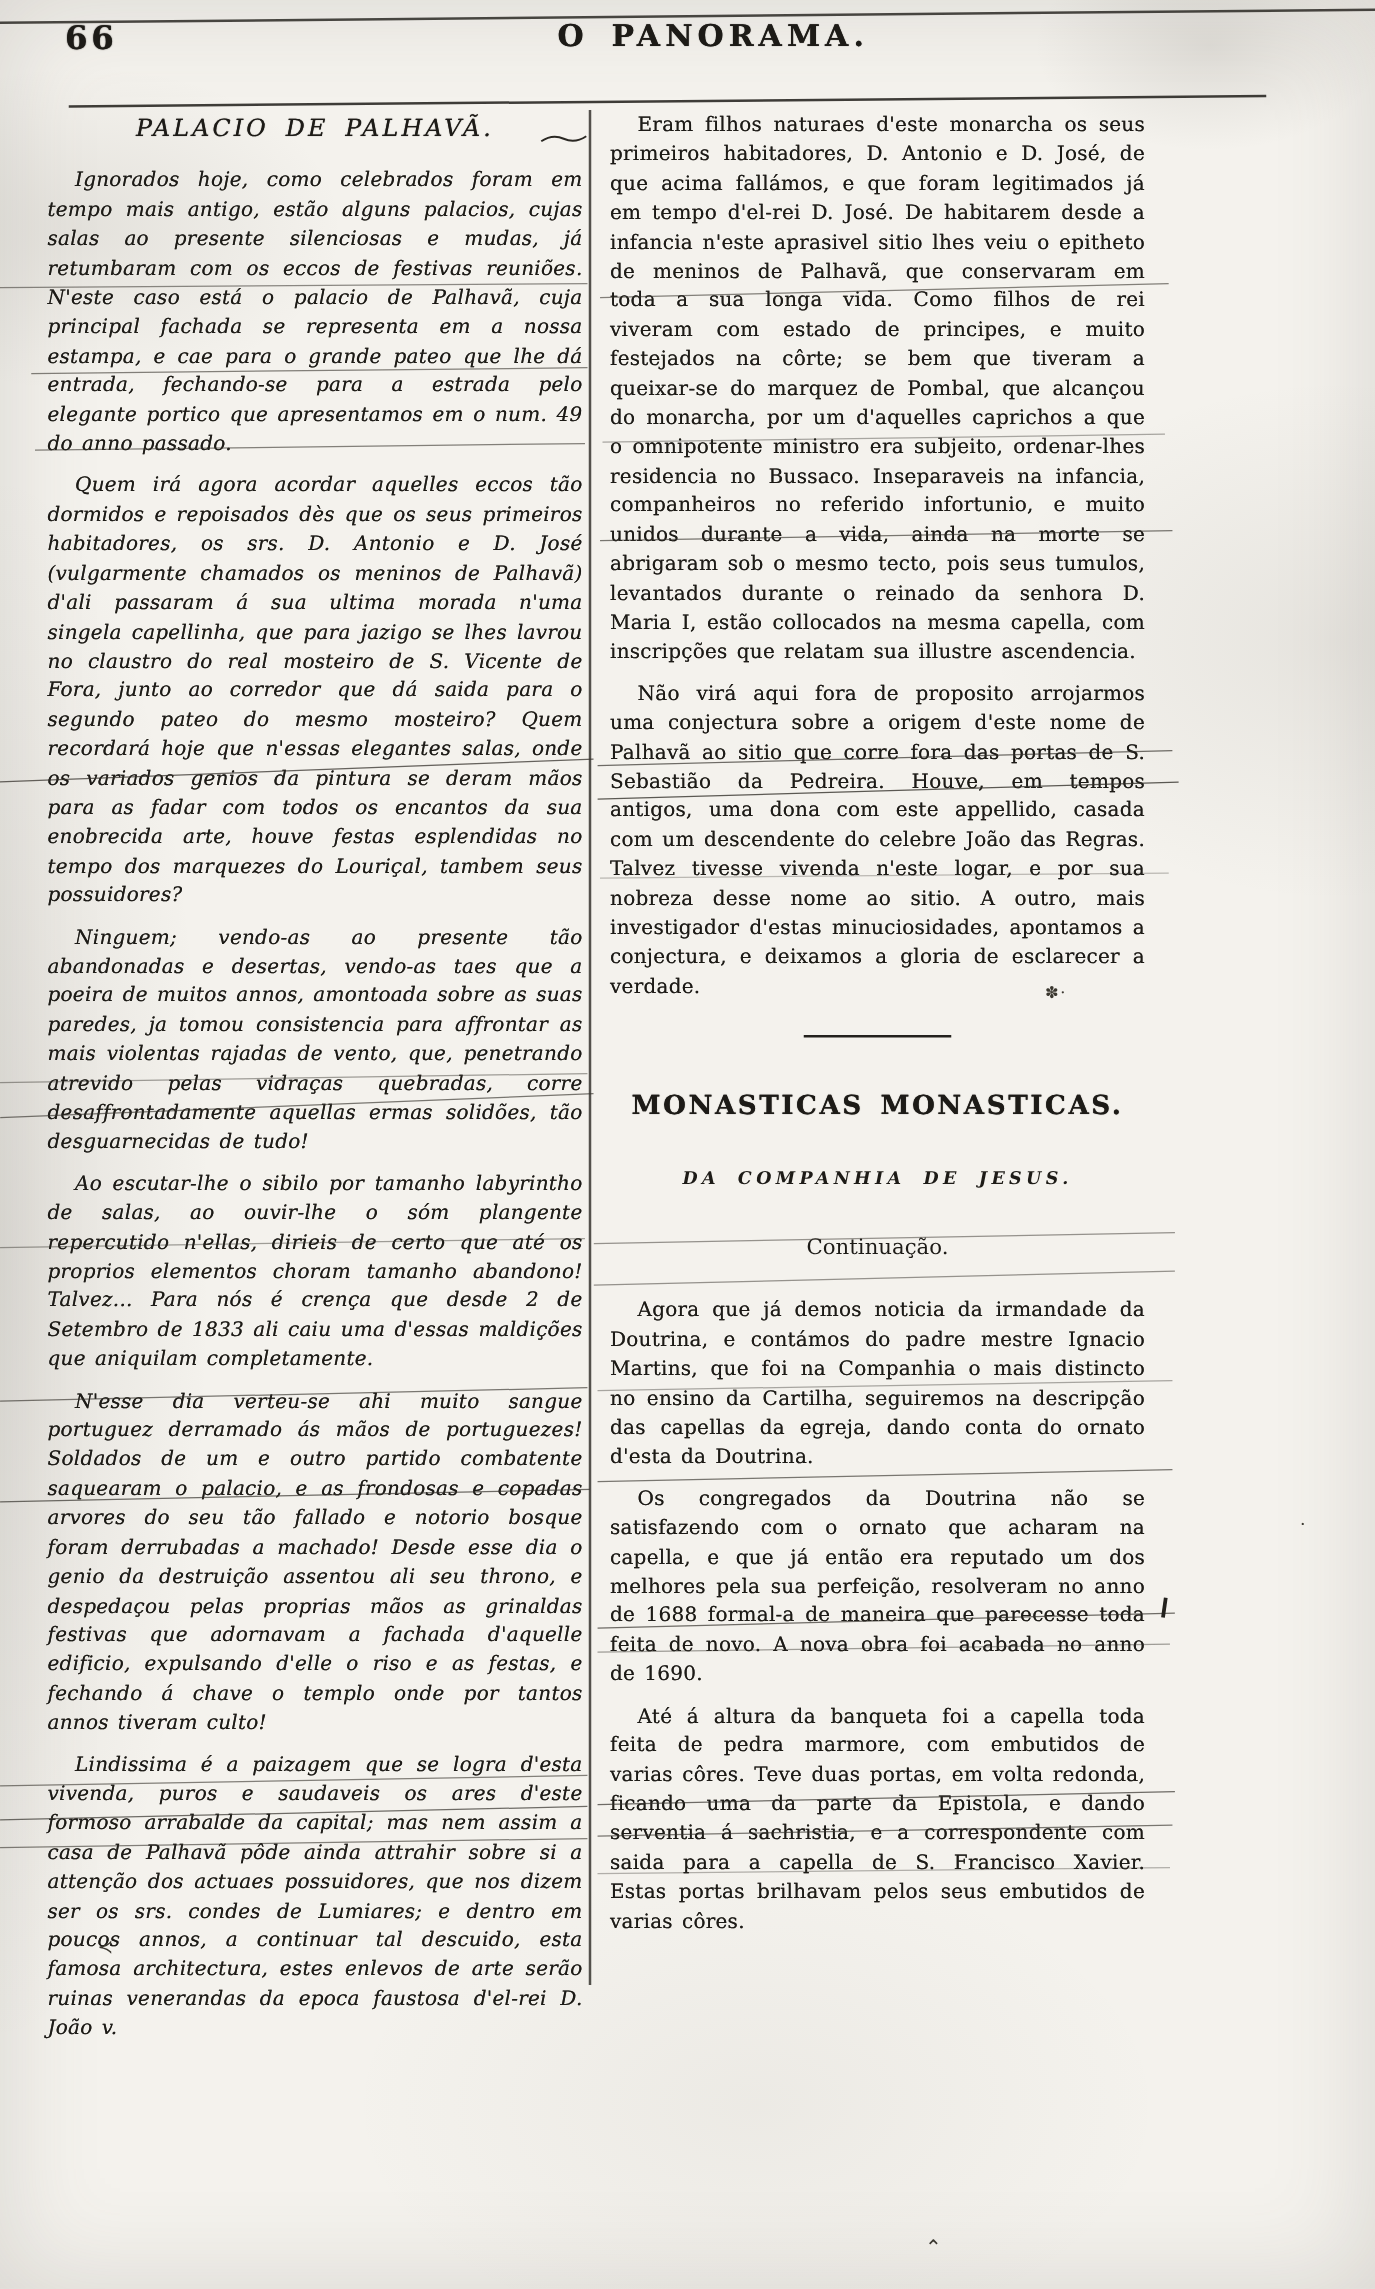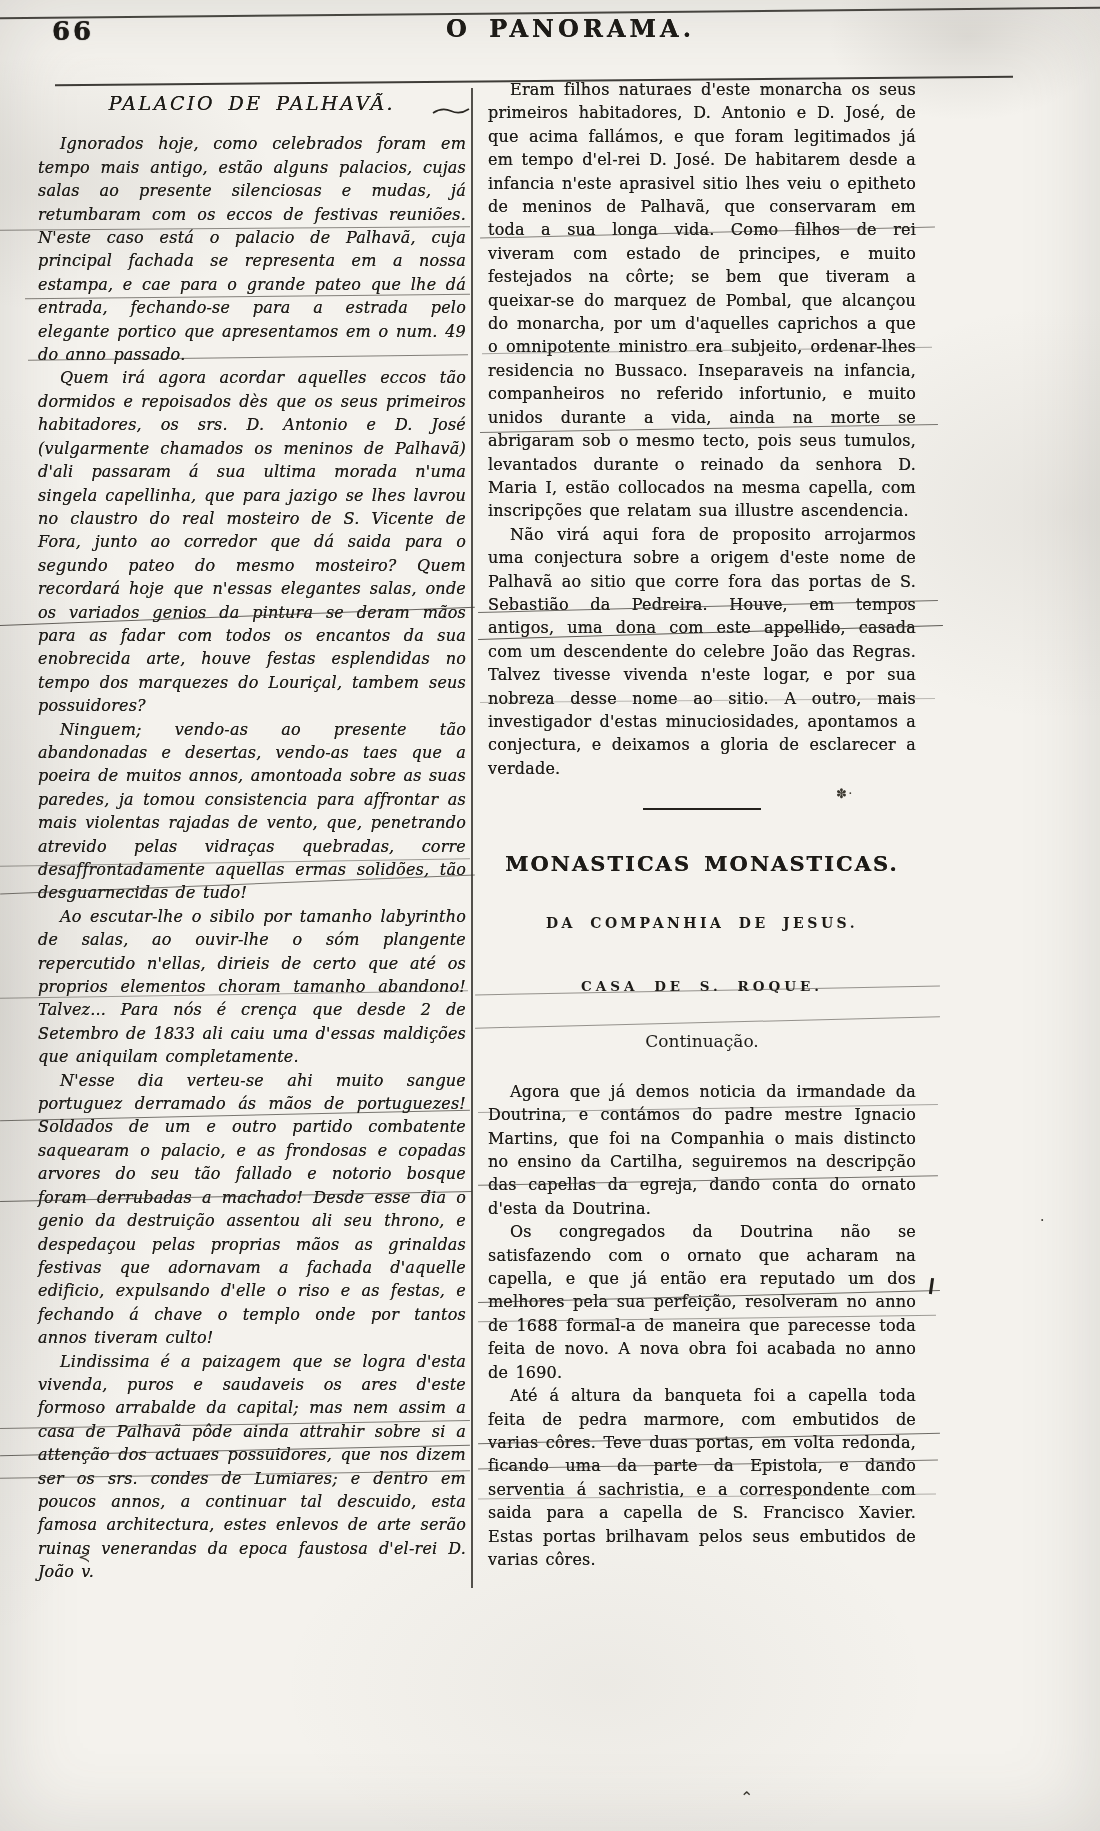--- a/index.html
+++ b/index.html
@@ -33,39 +33,40 @@
     text-shadow:0 0 .6px #1d1b17;
     padding-left:41px;
   }
   .rule { position:absolute; background:#2a2823; pointer-events:none; }
   .rule-top    { left:-8px;  top:12px; width:1116px; height:2px; transform:rotate(-0.55deg); opacity:.85; }
   .rule-header { left:55px;  top:80px; width:958px;  height:2px; transform:rotate(-0.5deg);  opacity:.9; }
   .col-divider { left:471px; top:88px; width:2px; height:1500px; opacity:.8; }
 
   
   .col { position:absolute; font-size:16px; line-height:23.4px; text-align:justify; }
-  .col p { text-indent:22px; word-spacing:2px; letter-spacing:.2px; text-shadow:0 0 .45px rgba(29,27,23,.8); }
+  .col p { text-indent:22px; word-spacing:2px; letter-spacing:.2px; text-shadow:0 0 .45px rgba(29,27,23,.8);margin-top:10px; }
   .col-left  { left:38px;  top:92px; width:428px;font-style:italic; }
   .col-right { left:488px; top:78px; width:428px; }
 
   .article-title {
     position:relative; text-align:center; text-indent:0;
     font-size:19px; font-weight:normal; letter-spacing:2.5px; word-spacing:5px;
     margin-bottom:17px; text-shadow:0 0 .6px #1d1b17;
   }
   .flourish { position:absolute; right:-4px; top:7px; }
 
   .section-divider { width:118px; height:2px; background:#23211d; margin:28px auto 0 auto; }
   .section-title {
     text-align:center; font-size:21px; font-weight:bold; letter-spacing:2px; word-spacing:4px;
     margin-top:42px; text-shadow:0 0 .6px #1d1b17;
   }
   .section-subtitle {
     text-align:center; font-size:14px; font-weight:bold; letter-spacing:3.5px; word-spacing:6px;
     margin-top:36px;
+    font-style:italic;
   }
   .section-number { text-align:center; font-size:20px; font-weight:bold; letter-spacing:2px; margin-top:36px; }
   .section-chapter {
     text-align:center; font-size:13.5px; font-weight:bold; letter-spacing:4px; word-spacing:7px;
     margin-top:40px;
   }
   .continuation { text-align:center; font-size:17px; margin-top:32px; margin-bottom:26px; }
 
   
   .scanline { position:absolute; height:1.4px; background:#35322c; pointer-events:none; }
@@ -99,21 +100,20 @@
   </section>
 
   <section class="col col-right">
     <p>Eram filhos naturaes d'este monarcha os seus primeiros habitadores, D. Antonio e D. José, de que acima fallámos, e que foram legitimados já em tempo d'el-rei D. José. De habitarem desde a infancia n'este aprasivel sitio lhes veiu o epitheto de meninos de Palhavã, que conservaram em toda a sua longa vida. Como filhos de rei viveram com estado de principes, e muito festejados na côrte; se bem que tiveram a queixar-se do marquez de Pombal, que alcançou do monarcha, por um d'aquelles caprichos a que o omnipotente ministro era subjeito, ordenar-lhes residencia no Bussaco. Inseparaveis na infancia, companheiros no referido infortunio, e muito unidos durante a vida, ainda na morte se abrigaram sob o mesmo tecto, pois seus tumulos, levantados durante o reinado da senhora D. Maria I, estão collocados na mesma capella, com inscripções que relatam sua illustre ascendencia.</p>
     <p>Não virá aqui fora de proposito arrojarmos uma conjectura sobre a origem d'este nome de Palhavã ao sitio que corre fora das portas de S. Sebastião da Pedreira. Houve, em tempos antigos, uma dona com este appellido, casada com um descendente do celebre João das Regras. Talvez tivesse vivenda n'este logar, e por sua nobreza desse nome ao sitio. A outro, mais investigador d'estas minuciosidades, apontamos a conjectura, e deixamos a gloria de esclarecer a verdade.</p>
 
     <div class="section-divider"></div>
 
     <h2 class="section-title">MONASTICAS MONASTICAS.</h2>
     <h3 class="section-subtitle">DA COMPANHIA DE JESUS.</h3>
-    <h4 class="section-chapter">CASA DE S. ROQUE.</h4>
     <div class="continuation">Continuação.</div>
 
     <p>Agora que já demos noticia da irmandade da Doutrina, e contámos do padre mestre Ignacio Martins, que foi na Companhia o mais distincto no ensino da Cartilha, seguiremos na descripção das capellas da egreja, dando conta do ornato d'esta da Doutrina.</p>
     <p>Os congregados da Doutrina não se satisfazendo com o ornato que acharam na capella, e que já então era reputado um dos melhores pela sua perfeição, resolveram no anno de 1688 formal-a de maneira que parecesse toda feita de novo. A nova obra foi acabada no anno de 1690.</p>
     <p>Até á altura da banqueta foi a capella toda feita de pedra marmore, com embutidos de varias côres. Teve duas portas, em volta redonda, ficando uma da parte da Epistola, e dando serventia á sachristia, e a correspondente com saida para a capella de S. Francisco Xavier. Estas portas brilhavam pelos seus embutidos de varias côres.</p>
   </section>
 
   <div>
     <div class="scanline" style="left:0;   top:228px;  width:470px; transform:rotate(-0.4deg); opacity:.55;"></div>
     <div class="scanline" style="left:25px; top:296px;  width:445px; transform:rotate(-0.6deg); opacity:.6;"></div>

